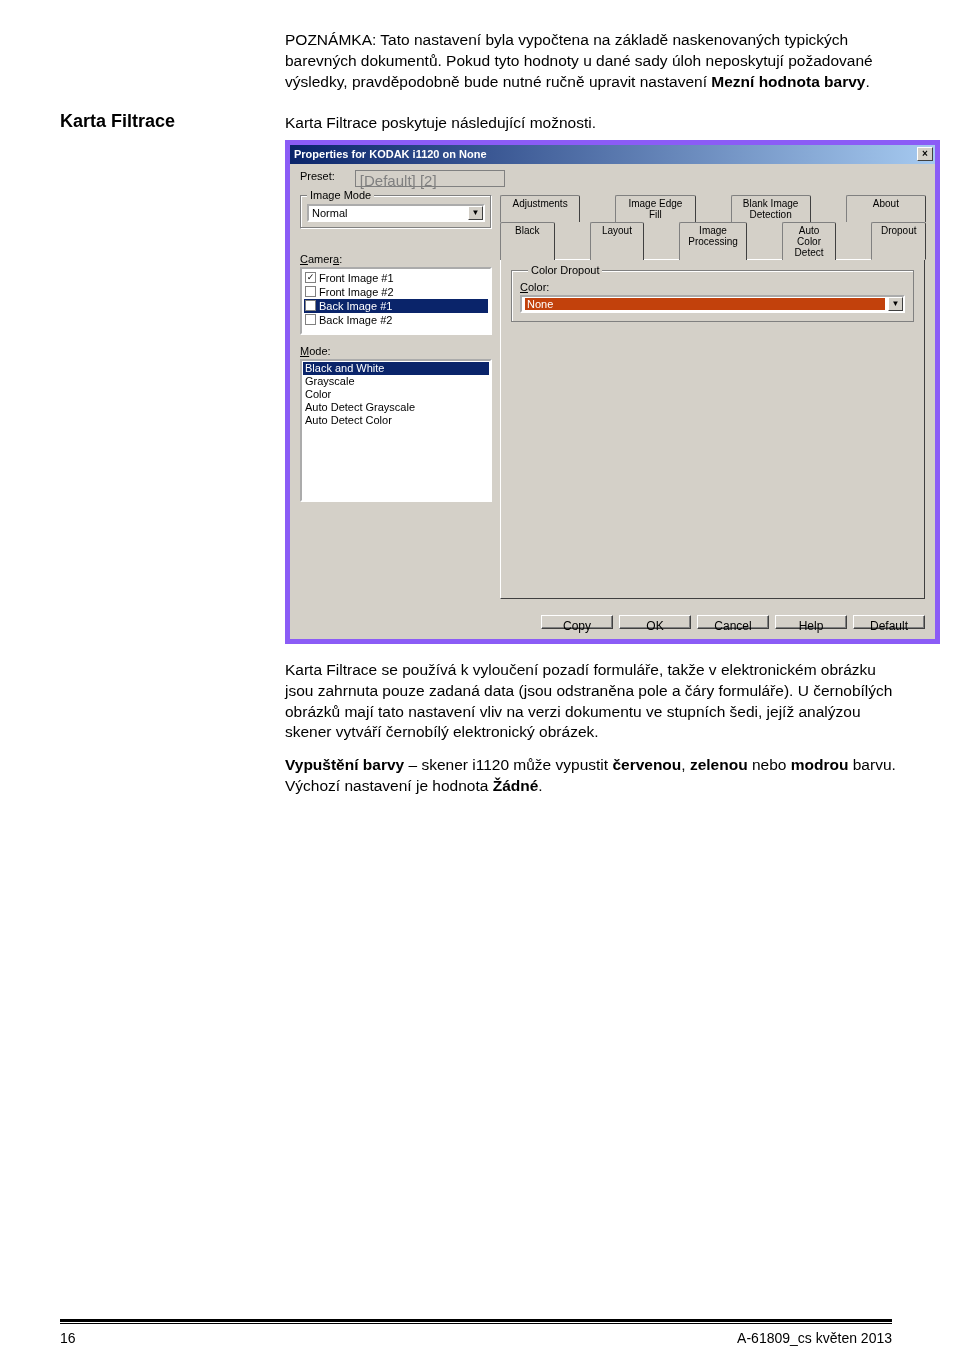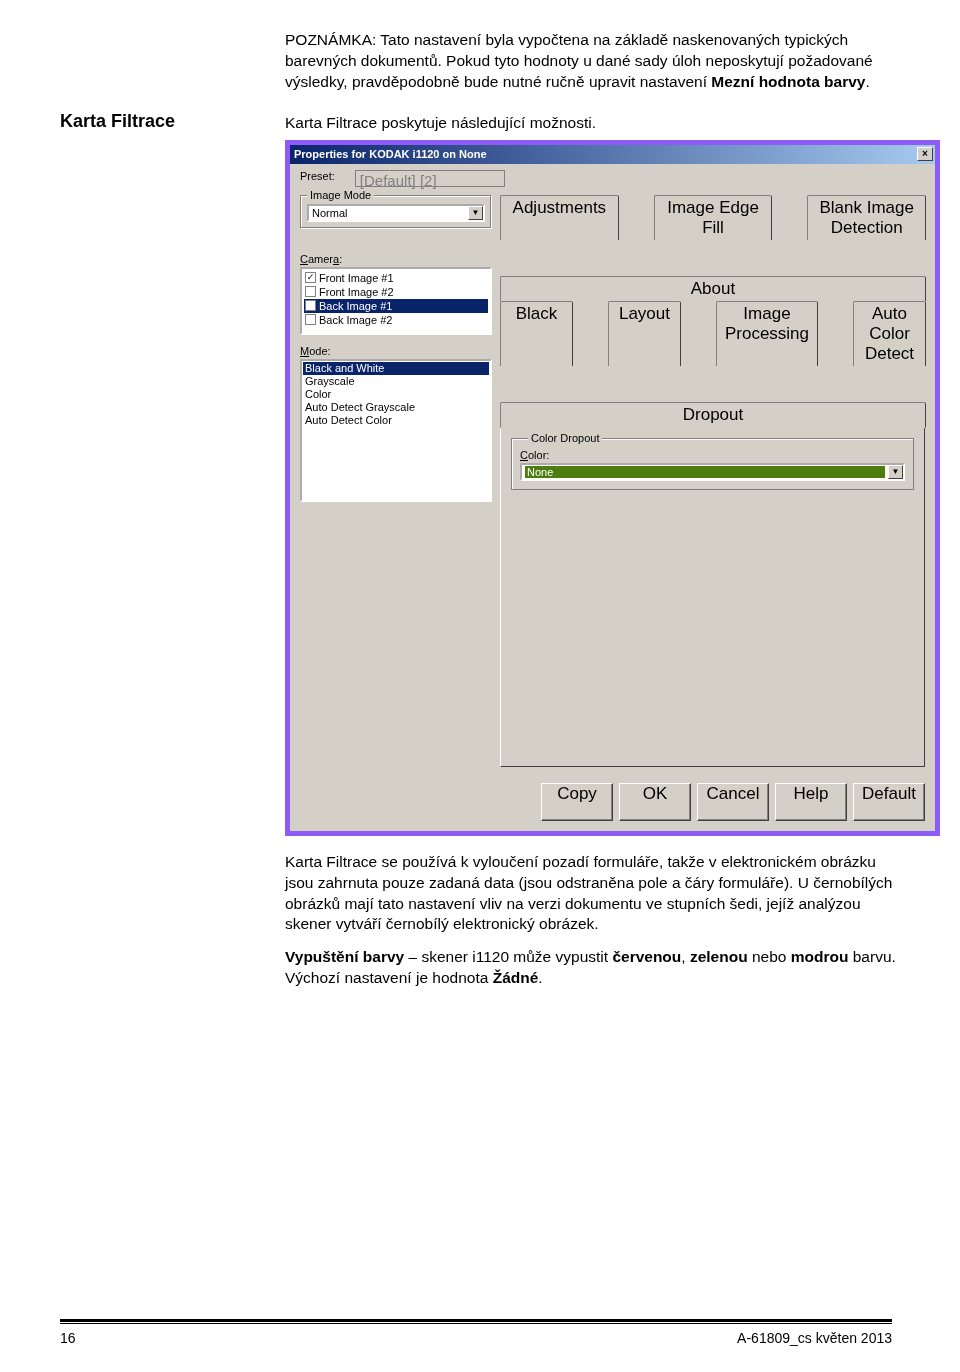--- a/index.html
+++ b/index.html
@@ -144,21 +144,21 @@
     width: 11px; height: 11px; border: 1px solid #808080; background: #fff;
     display: inline-flex; align-items: center; justify-content: center;
     font-size: 9px; line-height: 9px; color: #000;
   }
   .modebox { height: 143px; padding: 1px; }
   .mode-item { font-size: 11px; padding: 0 2px; height: 13px; line-height: 13px; }
   .mode-item.sel { background: #0a246a; color: #fff; }
   .tabs-row {
     display: flex;
     flex-wrap: wrap;
-    font-size: 17px;
+    font-size: 10px;
     gap: 36px;
   }
   .tabs-row .tab {
     border: 1px solid #808080;
     border-bottom: none;
     border-right-color:#404040;
     background: #d4d0c8;
     padding: 2px 8px;
     margin-right: -1px;
     position: relative;
@@ -185,35 +185,35 @@
     border: 1px solid #808080;
     box-shadow: inset 1px 1px 0 #fff;
     padding: 10px 8px 8px 8px;
     position: relative;
   }
   .dropout-title {
     position: absolute; top: -7px; left: 16px; background: #d4d0c8; padding: 0 3px;
   }
   .dropout-combo .combo { width: 100%; }
   .dropout-combo .sel-text {
-    background: #4d7c0f; color: #fff; padding: 0 2px; display: inline-block; width: calc(100% - 18px);
+    background: #c2410c; color: #fff; padding: 0 2px; display: inline-block; width: calc(100% - 18px);
   }
   .button-row {
     display: flex;
     justify-content: flex-end;
     gap: 6px;
     padding: 6px 10px 10px 10px;
   }
   .winbtn {
-    min-width: 72px; height: 38px;
+    min-width: 72px; height: 14px;
     border: 1px solid #404040;
     border-top-color:#fff; border-left-color:#fff;
     box-shadow: inset -1px -1px 0 #808080, inset 1px 1px 0 #d4d0c8;
     background: #d4d0c8;
-    font-size: 17px;
+    font-size: 12px;
     text-align: center;
     line-height: 20px;
   }
   .body-text {
     margin-left: 225px;
     font-size: 15.5px;
     line-height: 1.35;
     margin-bottom: 12px;
   }
   .footer {

